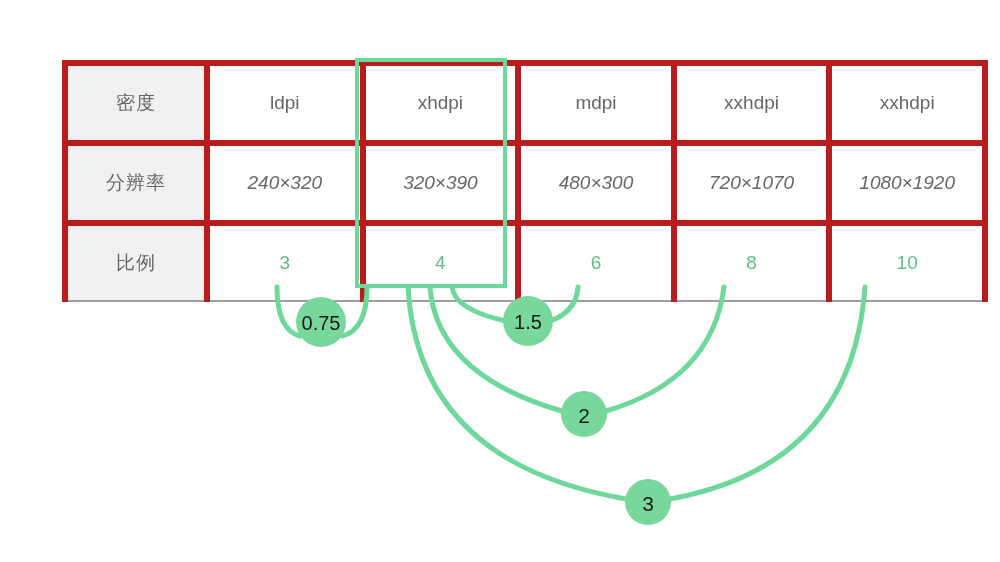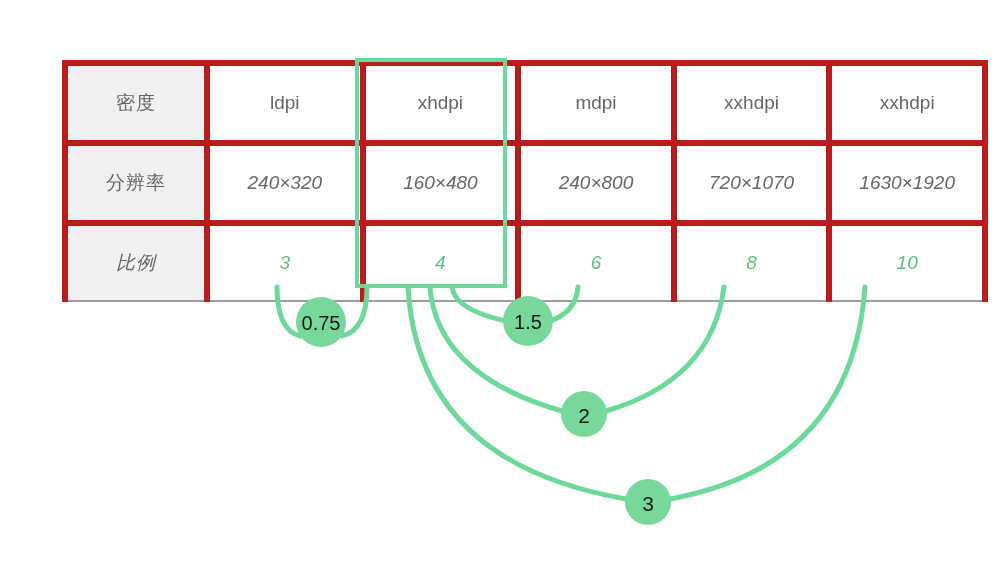--- a/index.html
+++ b/index.html
@@ -42,21 +42,21 @@
   #density-table td {
     border: 6px solid #b91c1c;
     text-align: center;
     vertical-align: middle;
     padding: 0;
     height: 74px;
     font-size: 19px;
     color: #666666;
     font-weight: 400;
   }
-  #density-table tr:last-child td { border-bottom: none; font-style: italic; }
+  #density-table tr:last-child td { border-bottom: none; }
   #density-table td.rowhead {
     background: #f0f0f0;
     width: 136px;
     border-right: 1px solid #b8b8b8;
     font-size: 19px;
     letter-spacing: 1px;
   }
   #density-table td.datacell { width: 149.6px; }
   #density-table td.ratio {
     color: #5cbf82;
@@ -115,24 +115,24 @@
         <td class="rowhead">密度</td>
         <td class="datacell">ldpi</td>
         <td class="datacell">xhdpi</td>
         <td class="datacell">mdpi</td>
         <td class="datacell">xxhdpi</td>
         <td class="datacell">xxhdpi</td>
       </tr>
       <tr>
         <td class="rowhead">分辨率</td>
         <td class="datacell res">240×320</td>
-        <td class="datacell res">160×480</td>
-        <td class="datacell res">240×800</td>
+        <td class="datacell res">320×390</td>
+        <td class="datacell res">480×300</td>
         <td class="datacell res">720×1070</td>
-        <td class="datacell res">1630×1920</td>
+        <td class="datacell res">1080×1920</td>
       </tr>
       <tr>
         <td class="rowhead">比例</td>
         <td class="datacell ratio">3</td>
         <td class="datacell ratio">4</td>
         <td class="datacell ratio">6</td>
         <td class="datacell ratio">8</td>
         <td class="datacell ratio">10</td>
       </tr>
     </tbody>

